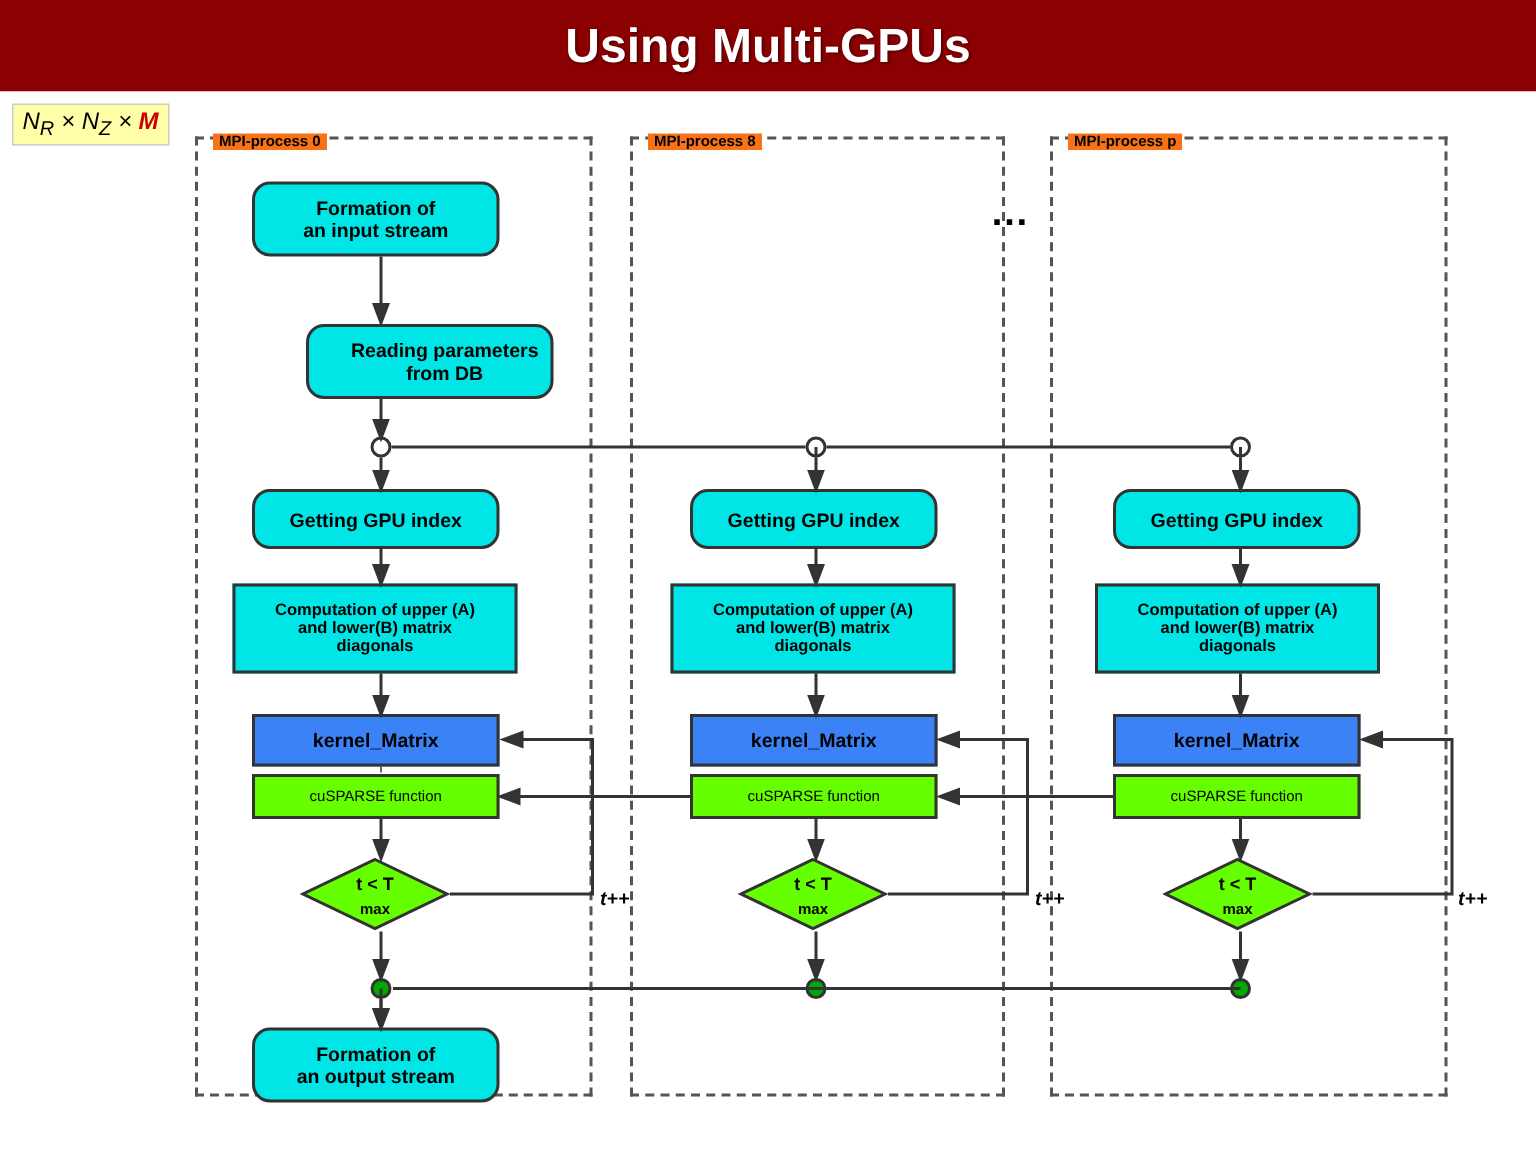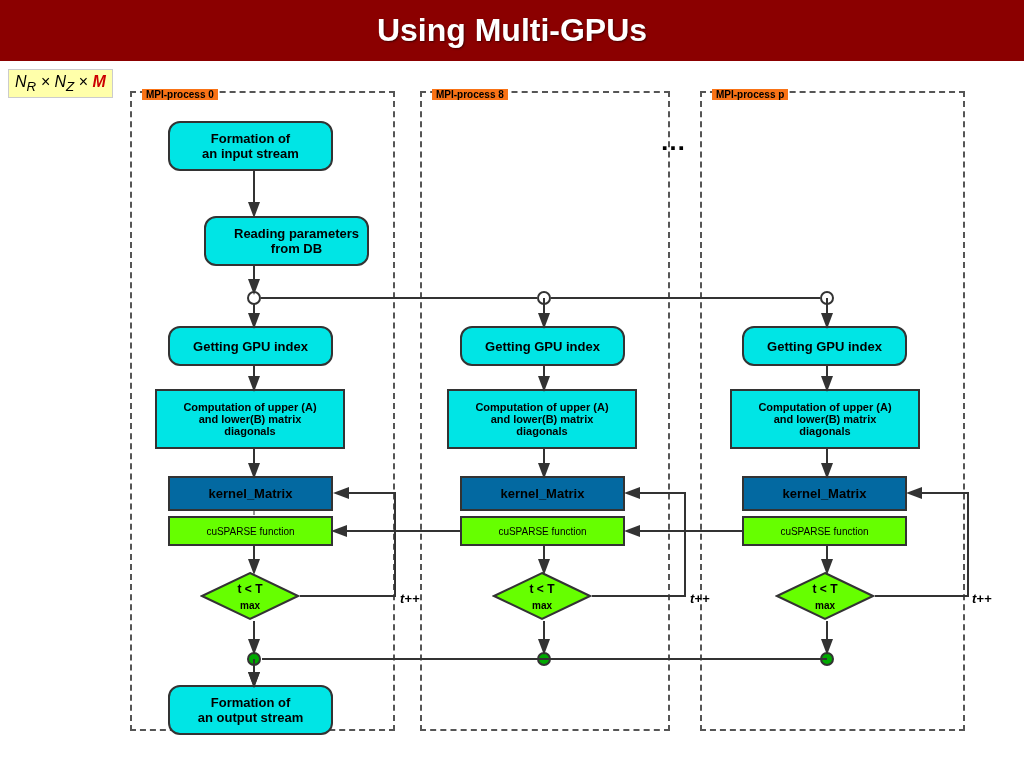--- a/index.html
+++ b/index.html
@@ -73,21 +73,21 @@
       background: #00e5e5;
       border: 2px solid #333;
       text-align: center;
       font-size: 11px;
       font-weight: bold;
       padding: 4px 0;
       position: absolute;
     }
 
     .box-green {
-      background: #0369a1;
+      background: #3b82f6;
       border: 2px solid #333;
       text-align: center;
       font-size: 13px;
       font-weight: bold;
       padding: 6px 8px;
       position: absolute;
     }
 
     .box-green-small {
       background: #66ff00;

